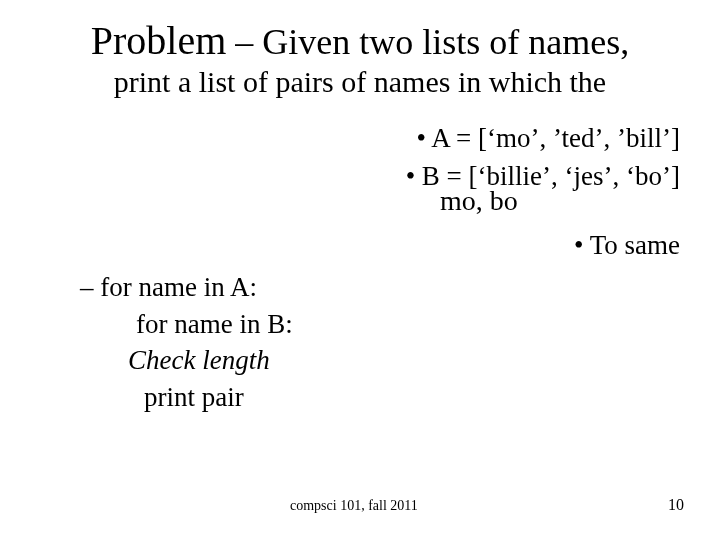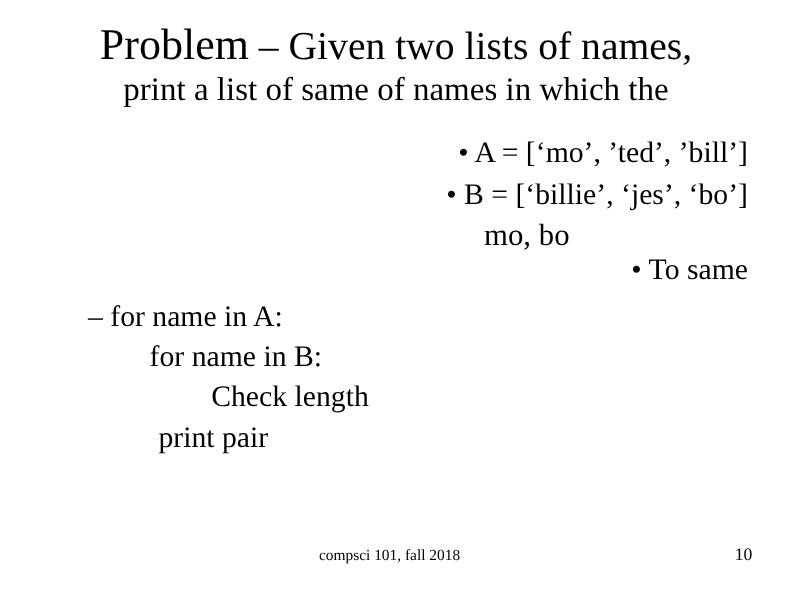--- a/index.html
+++ b/index.html
@@ -7,39 +7,39 @@
   .slide { width: 720px; height: 540px; position: relative; padding: 18px 40px 16px 40px; }
   .title-block { text-align: center; margin-bottom: 20px; }
   .title-line1 { font-size: 36px; line-height: 1.15; }
   .title-line1 .lead { font-size: 40px; }
   .title-line2, .title-line3 { font-size: 30px; line-height: 1.2; }
   .body { position: relative; }
   .bullets { font-size: 27px; line-height: 1.35; padding-left: 4px; text-align: right; }
   .bullets li { list-style: none; margin-bottom: 2px; }
   .bullets li::before { content: "• "; }
   .gap { height: 30px; }
-  .output { position: absolute; left: 400px; top: 76px; font-size: 28px; line-height: 1.35; }
+  .output { position: absolute; left: 400px; top: 62px; font-size: 28px; line-height: 1.35; }
   .output div { margin-bottom: 2px; }
   .sub { font-size: 27px; margin-top: 6px; margin-left: 40px; line-height: 1.35; }
   .sub .dash::before { content: "– "; }
   .sub .l2 { margin-left: 56px; }
-  .sub .l3 { margin-left: 112px; }
+  .sub .l3 { margin-left: 48px; font-style: italic; }
   .sub .l4 { margin-left: 64px; }
   .footer-course { position: absolute; left: 290px; bottom: 26px; font-size: 14px; }
   .footer-num { position: absolute; right: 36px; bottom: 26px; font-size: 16px; }
 </style>
 </head>
 <body>
 <div class="slide">
 
   <div class="title-block">
     <div class="title-line1">
       <span class="lead">Problem</span><span> – Given two lists of names,</span>
     </div>
-    <div class="title-line2">print a list of same of names in which the</div>
+    <div class="title-line2">print a list of pairs of names in which the</div>
   </div>
 
   <div class="body">
     <ul class="bullets">
       <li>A = [‘mo’, ’ted’, ’bill’]</li>
       <li>B = [‘billie’, ‘jes’, ‘bo’]</li>
     </ul>
     <div class="gap"></div>
     <ul class="bullets">
       <li>To same</li>
@@ -50,15 +50,15 @@
     </div>
 
     <div class="sub">
       <div class="dash">for name in A:</div>
       <div class="l2">for name in B:</div>
       <div class="l3">Check length</div>
       <div class="l4">print pair</div>
     </div>
   </div>
 
-  <div class="footer-course">compsci 101, fall 2018</div>
+  <div class="footer-course">compsci 101, fall 2011</div>
   <div class="footer-num">10</div>
 </div>
 
 </body></html>

